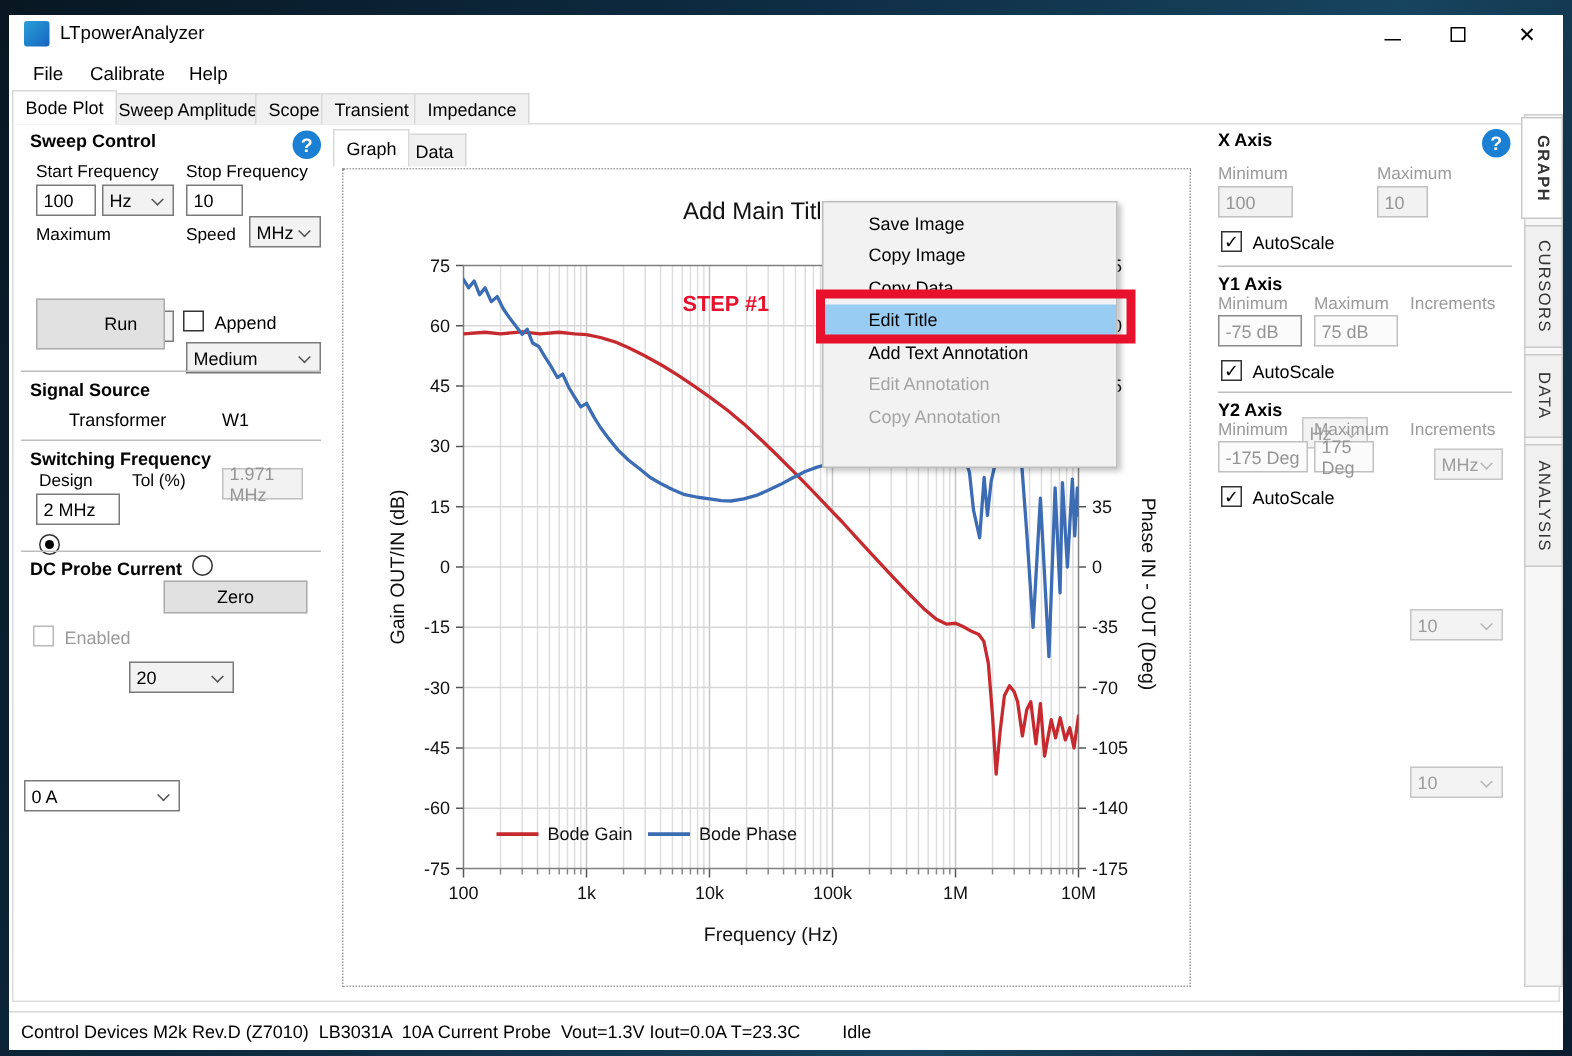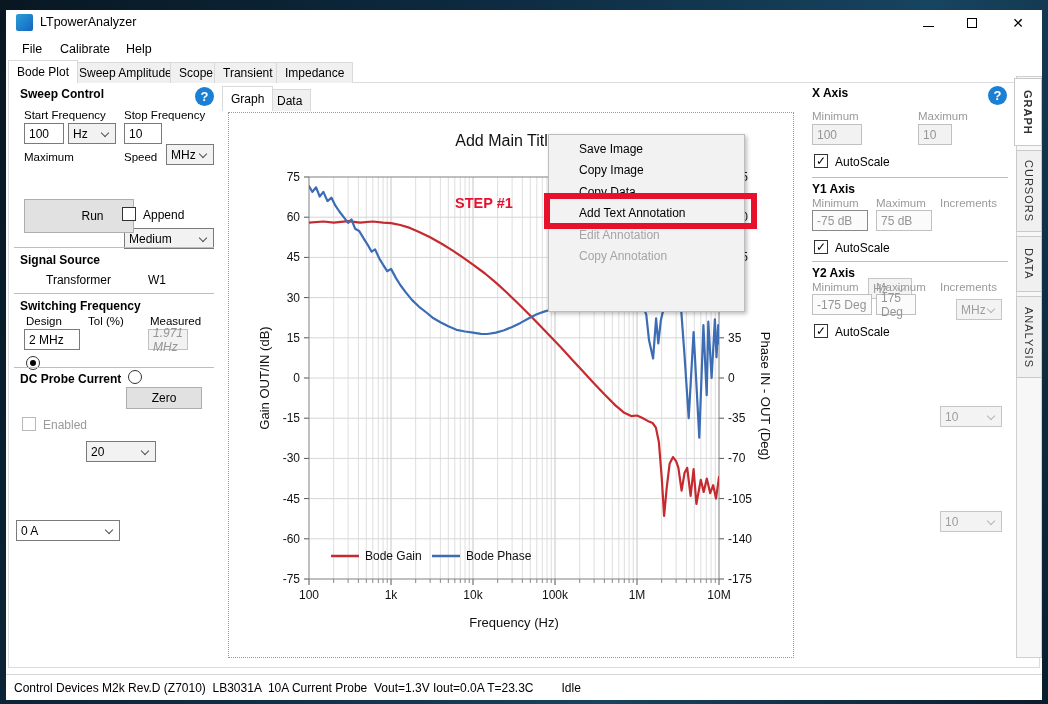--- a/index.html
+++ b/index.html
@@ -116,50 +116,50 @@
   <div class="abs lbl" style="left:124px;top:151px;">Speed</div>
   <div class="abs combo" style="left:24px;top:165px;width:92px;height:21px;">
       <span>101</span>
       <span class="chev"></span>
     </div>
   <div class="abs combo" style="left:124px;top:165px;width:90px;height:21px;">
       <span>Medium</span>
       <span class="chev"></span>
     </div>
 
-  <div class="abs btn" style="left:24px;top:199px;width:110px;height:34px;padding-left:27px;">Run</div>
+  <div class="abs btn" style="left:24px;top:199px;width:86px;height:34px;padding-left:27px;">Run</div>
   <div class="abs cb" style="left:122px;top:207px;"></div>
   <div class="abs lbl" style="left:143px;top:208px;font-size:12px;">Append</div>
 
   <div class="abs hr" style="left:14px;top:247px;width:200px;"></div>
   <div class="abs group-title" style="left:20px;top:253px;">Signal Source</div>
   <div class="abs radio sel" style="left:26px;top:272px;"></div>
   <div class="abs lbl" style="left:46px;top:273px;font-size:12px;">Transformer</div>
   <div class="abs radio" style="left:128px;top:272px;"></div>
   <div class="abs lbl" style="left:148px;top:273px;font-size:12px;">W1</div>
 
   <div class="abs hr" style="left:14px;top:293px;width:200px;"></div>
   <div class="abs group-title" style="left:20px;top:299px;">Switching Frequency</div>
   <div class="abs lbl" style="left:26px;top:315px;">Design</div>
   <div class="abs lbl" style="left:88px;top:315px;">Tol (%)</div>
   <div class="abs lbl" style="left:150px;top:315px;">Measured</div>
   <div class="abs tinput" style="left:24px;top:329px;width:56px;height:21px;">2 MHz</div>
   <div class="abs combo" style="left:86px;top:329px;width:70px;height:21px;">
       <span>20</span>
       <span class="chev"></span>
     </div>
-  <div class="abs tinput disabled" style="left:148px;top:329px;width:40px;height:21px;font-style:italic;">1.971 MHz</div>
+  <div class="abs tinput disabled" style="left:148px;top:312px;width:54px;height:21px;">1.971 MHz</div>
 
   <div class="abs hr" style="left:14px;top:367px;width:200px;"></div>
   <div class="abs group-title" style="left:20px;top:372px;">DC Probe Current</div>
   <div class="abs combo" style="left:16px;top:387px;width:104px;height:21px;background:#fff;">
       <span>0 A</span>
       <span class="chev"></span>
     </div>
-  <div class="abs btn" style="left:126px;top:387px;width:76px;height:22px;">Zero</div>
+  <div class="abs btn" style="left:109px;top:387px;width:96px;height:22px;">Zero</div>
   <div class="abs cb disabled" style="left:22px;top:417px;"></div>
   <div class="abs lbl gray" style="left:43px;top:418px;font-size:12px;">Enabled</div>
 
   <div class="tab active" style="left:222px;top:86px;height:25px;z-index:4;">Graph</div>
   <div class="tab" style="left:268px;top:89px;height:22px;">Data</div>
 
   <div class="abs graph-panel">
     <svg id="chart-svg" width="564" height="544">
         <defs>
           <clipPath id="plotclip">
@@ -329,20 +329,21 @@
         <text x="237" y="447" font-size="12" fill="#111">Bode Phase</text>
       </svg>
   </div>
 
   <div class="abs step-label" style="left: 455px; top: 195px; z-index: 20; color: rgb(232, 17, 45);">STEP #1</div>
 
   <div class="abs ctx-menu">
     <div class="ctx-item">Save Image</div>
     <div class="ctx-item">Copy Image</div>
     <div class="ctx-item">Copy Data</div>
+    <div class="ctx-item hilite">Edit Title</div>
     <div class="ctx-item">Add Text Annotation</div>
     <div class="ctx-item disabled">Edit Annotation</div>
     <div class="ctx-item disabled">Copy Annotation</div>
   </div>
   <div class="abs red-rect"></div>
 
   <div class="abs group-title" style="left:812px;top:86px;">X Axis</div>
   <div class="abs help" style="left:988px;top:86px;">?</div>
   <div class="abs lbl gray" style="left:812px;top:110px;">Minimum</div>
   <div class="abs lbl gray" style="left:918px;top:110px;">Maximum</div>

